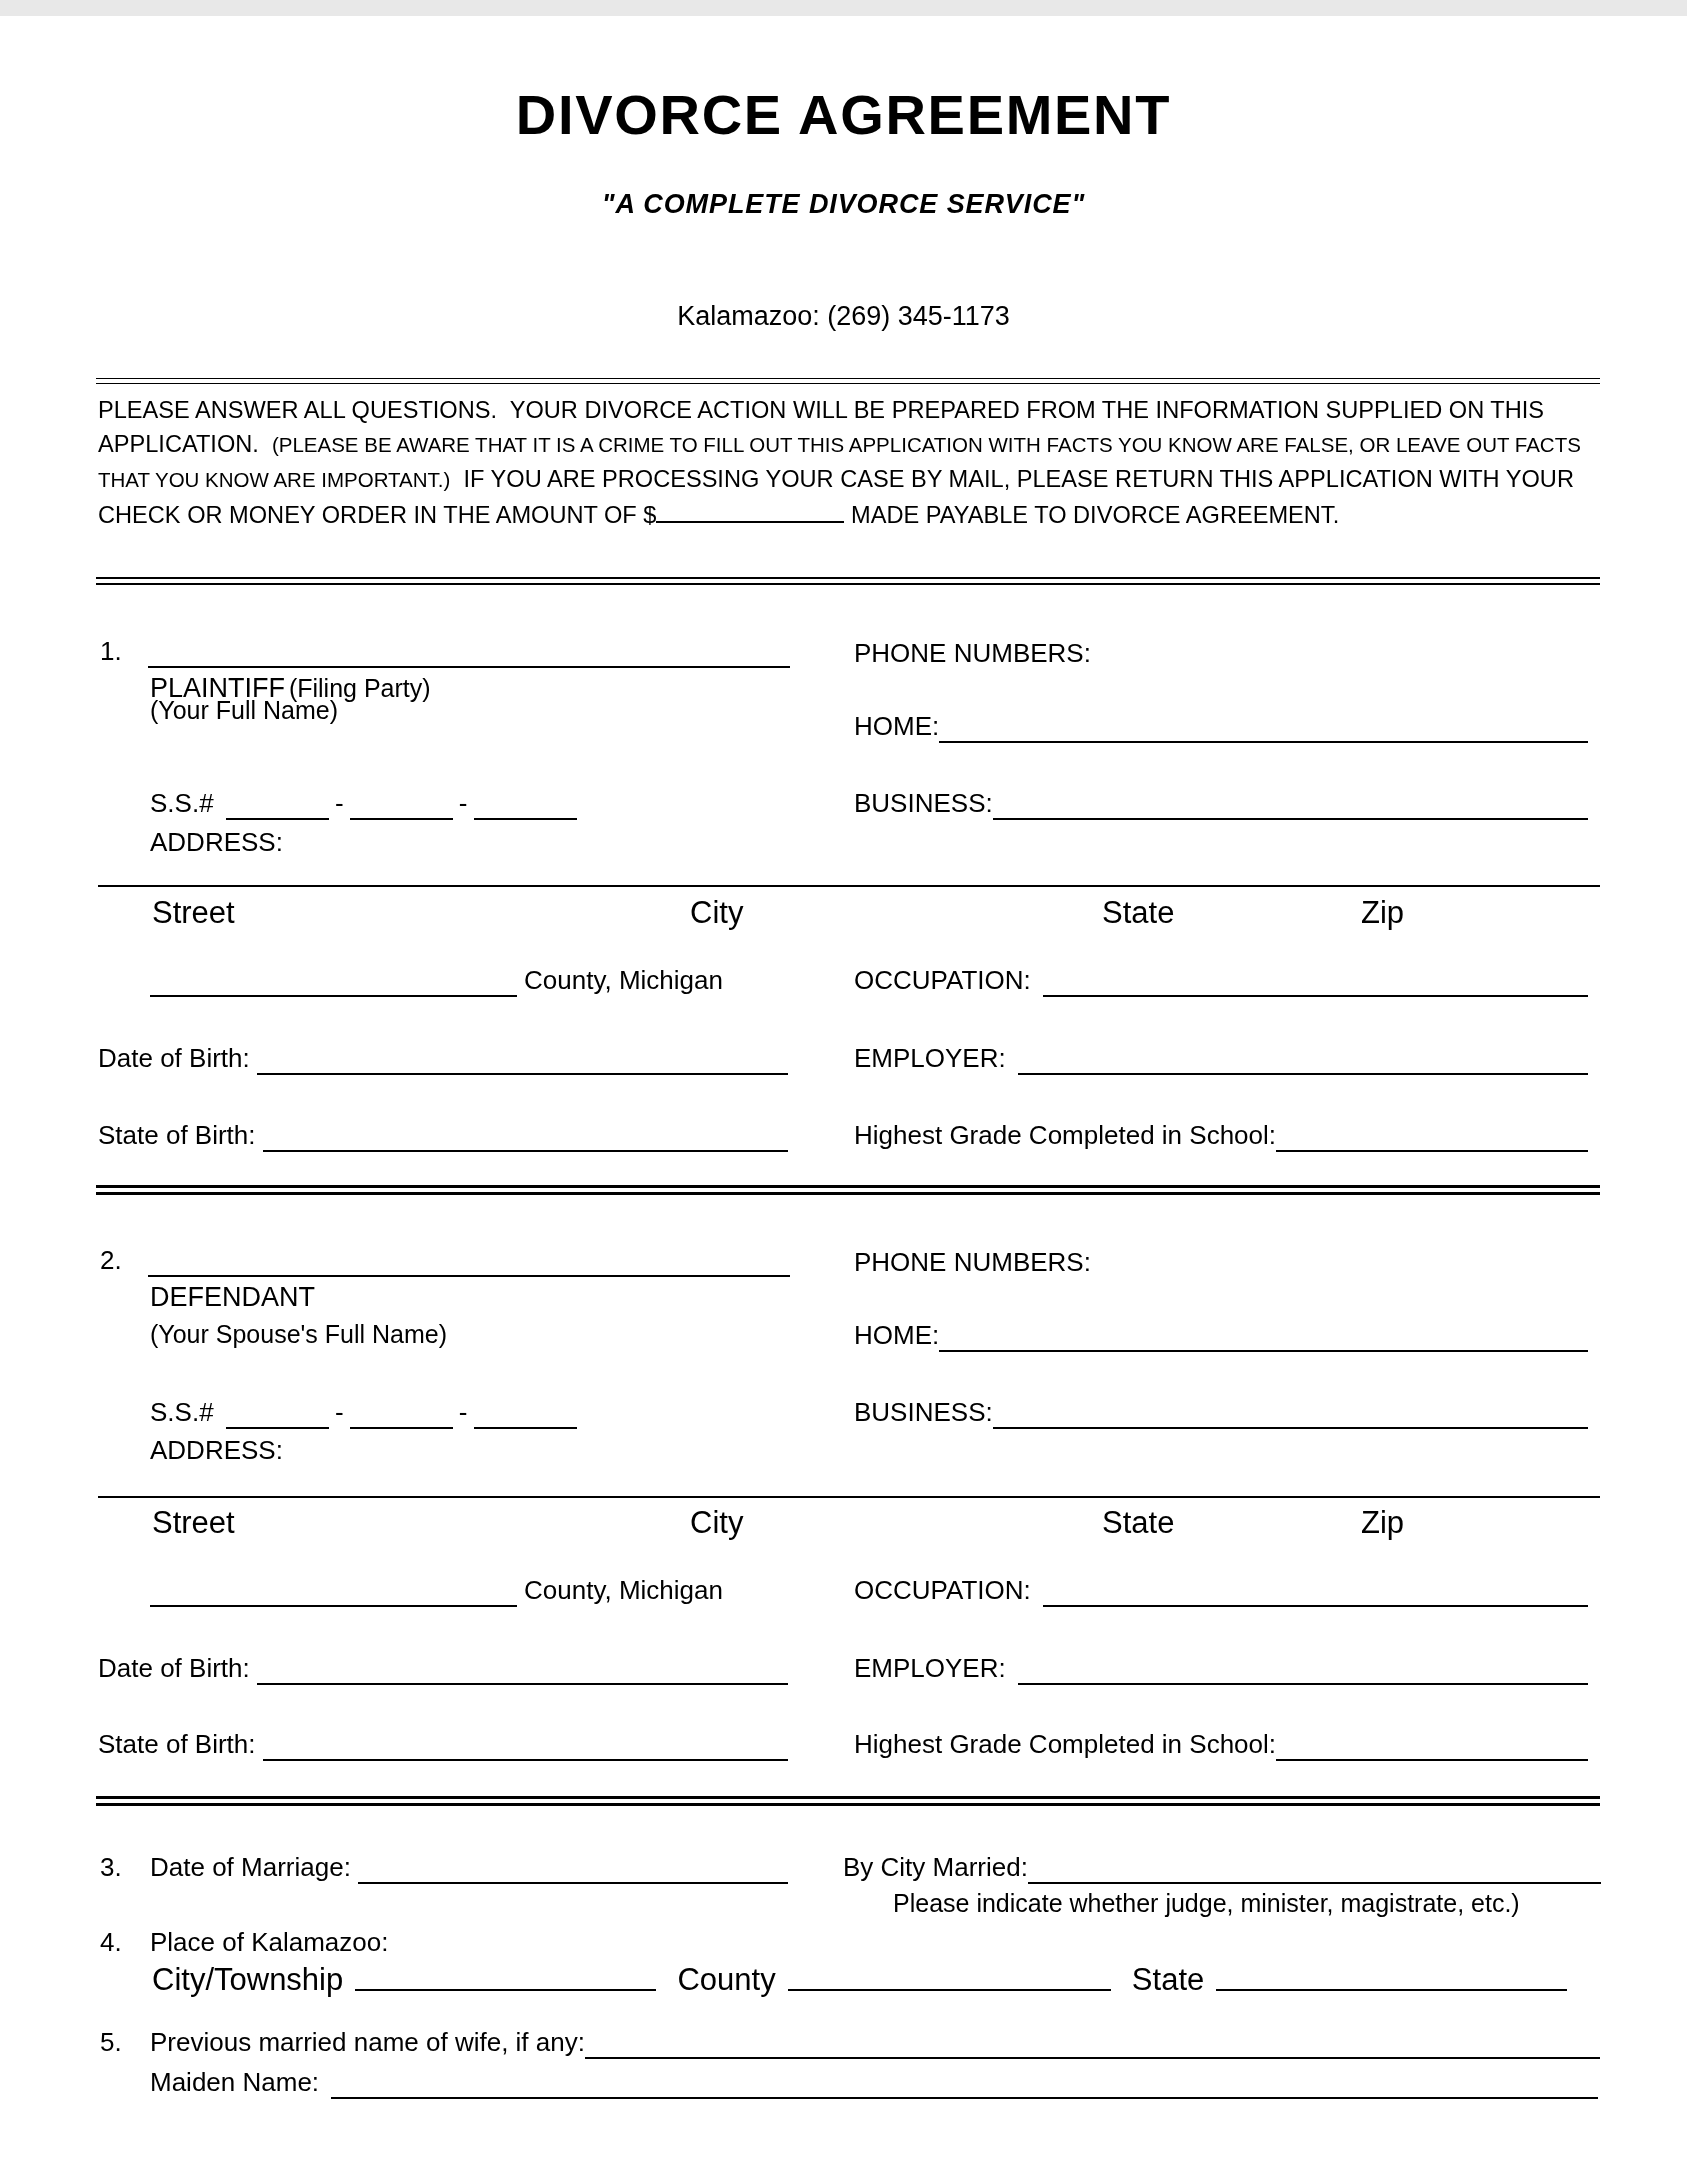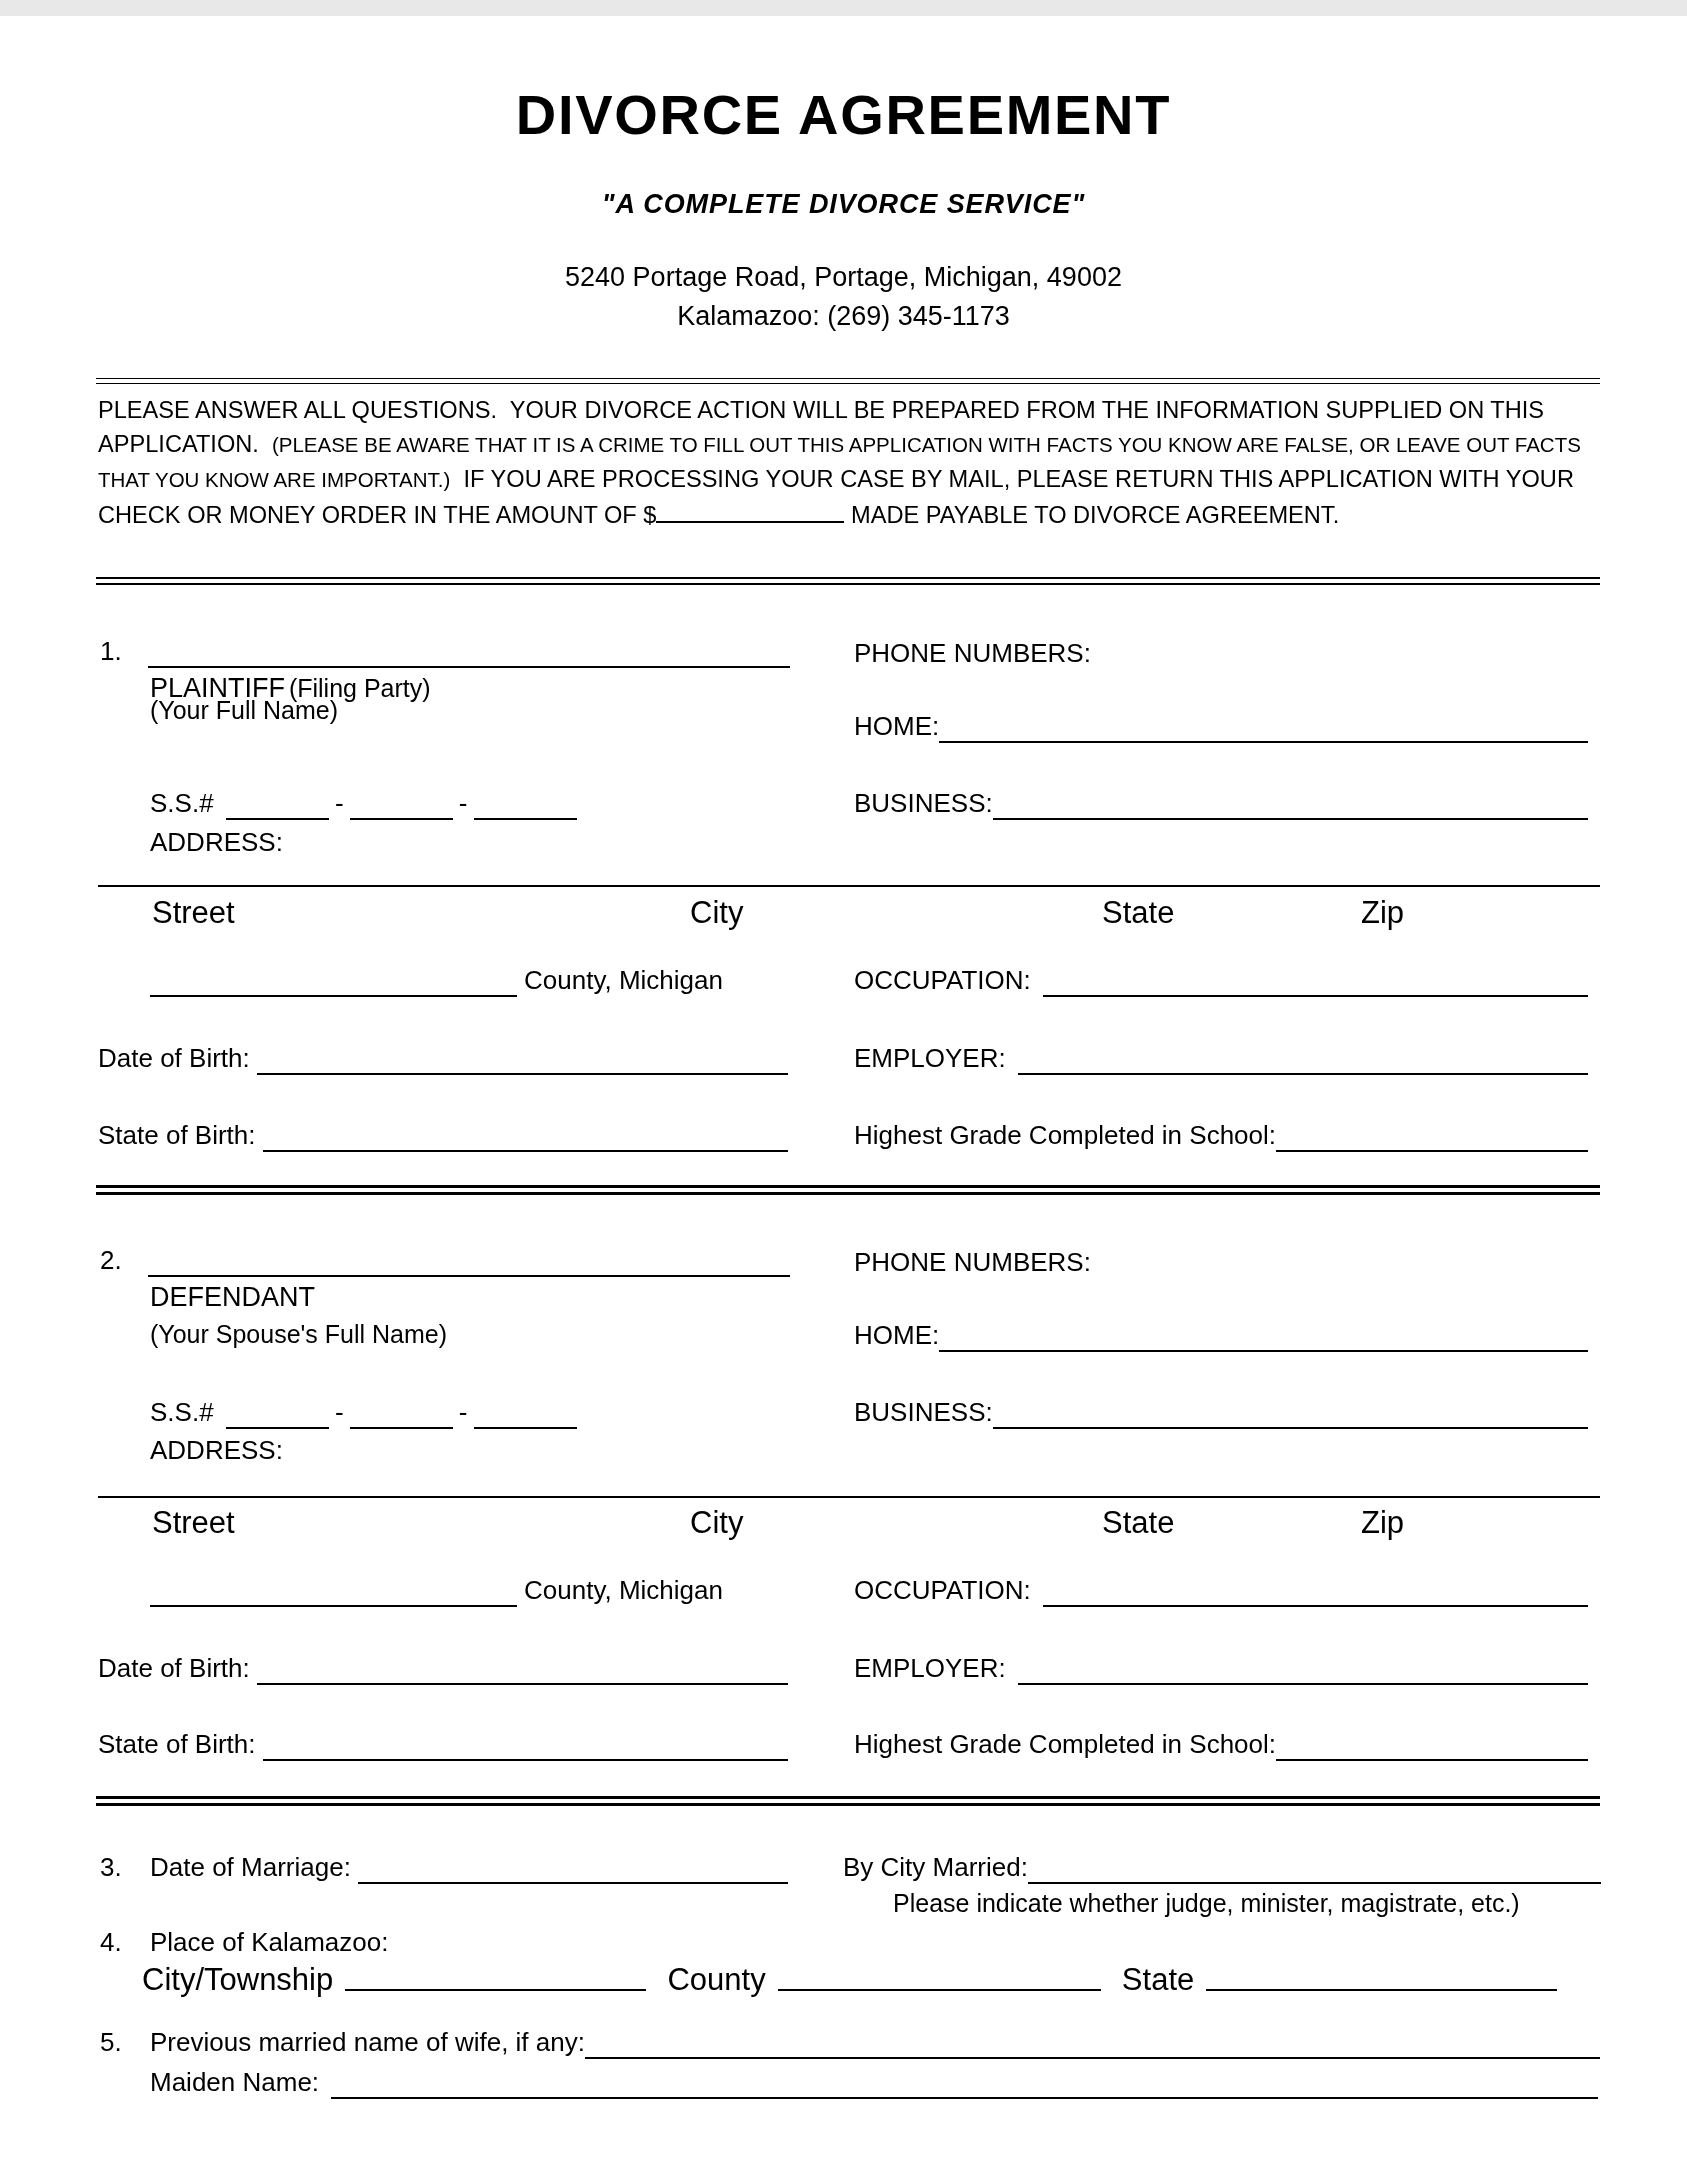--- a/index.html
+++ b/index.html
@@ -38,21 +38,20 @@
   .ml14 { margin-left:12.2px; }
   .ml24 { margin-left:21px; }
 </style>
 </head>
 <body>
 
 <div class="page">
 
   <div class="abs centered title" style="top:66px;">DIVORCE AGREEMENT</div>
   <div class="abs centered subtitle" style="top:173px;">"A COMPLETE DIVORCE SERVICE"</div>
-  <div class="abs centered addr" style="top:246px;">5240 Portage Road, Portage, Michigan, 49002</div>
   <div class="abs centered addr" style="top:285px;">Kalamazoo: (269) 345-1173</div>
 
   <div class="abs rule-thin" style="left:96px; top:362px; width:1504px;"></div>
   <div class="abs rule-med" style="left:96px; top:561px; width:1504px;"></div>
   <div class="abs rule-heavy" style="left:96px; top:1169px; width:1504px;"></div>
   <div class="abs rule-heavy" style="left:96px; top:1780px; width:1504px;"></div>
 
   <div class="abs instructions" style="left:98px; top:377px; width:1504px;"><span>PLEASE ANSWER ALL QUESTIONS.  YOUR DIVORCE ACTION WILL BE PREPARED FROM THE INFORMATION SUPPLIED ON THIS APPLICATION.  </span><span class="instr-small">(PLEASE BE AWARE THAT IT IS A CRIME TO FILL OUT THIS APPLICATION WITH FACTS YOU KNOW ARE FALSE, OR LEAVE OUT FACTS THAT YOU KNOW ARE IMPORTANT.)</span><span>  IF YOU ARE PROCESSING YOUR CASE BY MAIL, PLEASE RETURN THIS APPLICATION WITH YOUR CHECK OR MONEY ORDER IN THE AMOUNT OF $</span><span class="amount-blank"></span><span> MADE PAYABLE TO DIVORCE AGREEMENT.</span></div>
 
   <div class="abs f30" style="left:100px; top:620px;">1.</div>
@@ -179,21 +178,21 @@
     <span class="blank h34 grow ml8"></span>
   </div>
   <div class="row f30" style="left:843px; top:1836px; width:758px;">
     <span>By City Married:</span>
     <span class="blank h34 grow"></span>
   </div>
   <div class="abs f26" style="left:893px; top:1873px;">Please indicate whether judge, minister, magistrate, etc.)</div>
 
   <div class="abs f30" style="left:100px; top:1911px;">4.</div>
   <div class="abs f30" style="left:150px; top:1911px;">Place of Kalamazoo:</div>
-  <div class="row f27" style="left:142px; top:1946px; width:1415px;">
+  <div class="row f27" style="left:152px; top:1946px; width:1415px;">
     <span>City/Township</span>
     <span class="blank h31 ml14" style="width:301px;"></span>
     <span class="ml24">County</span>
     <span class="blank h31 ml14" style="width:323px;"></span>
     <span class="ml24">State</span>
     <span class="blank h31 grow ml14"></span>
   </div>
 
   <div class="abs f30" style="left:100px; top:2011px;">5.</div>
   <div class="row f30" style="left:150px; top:2011px; width:1450px;">

